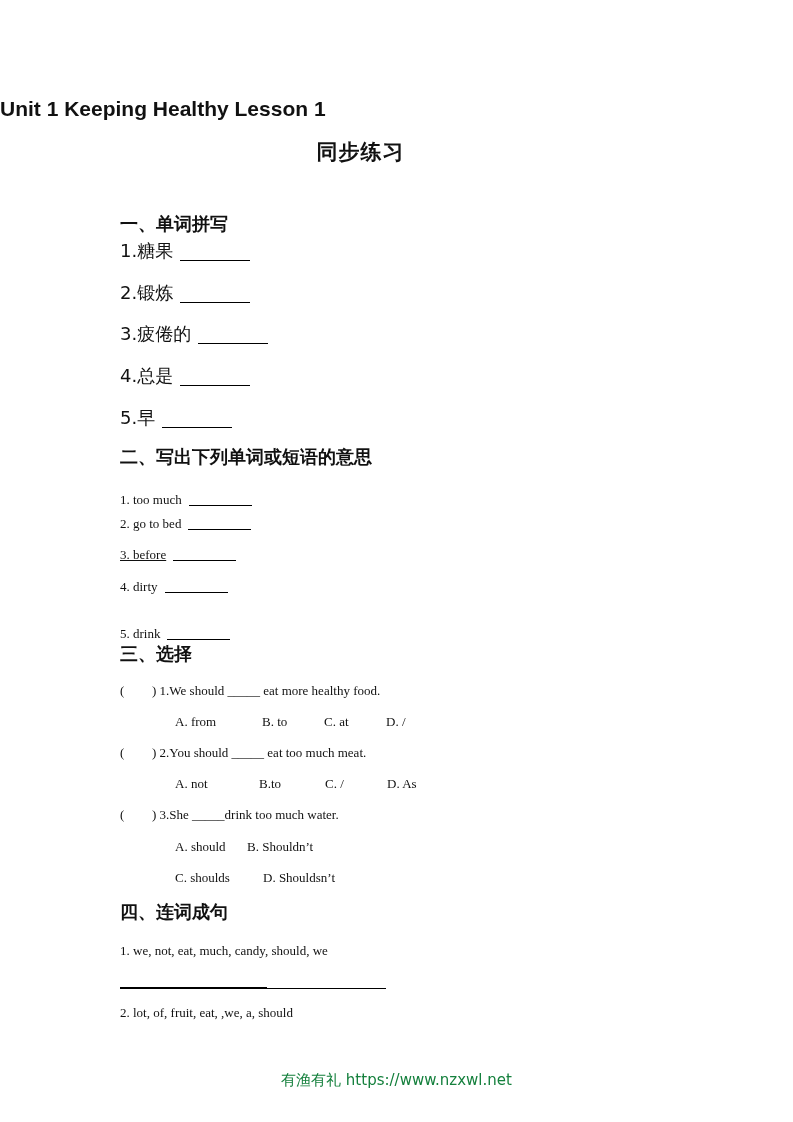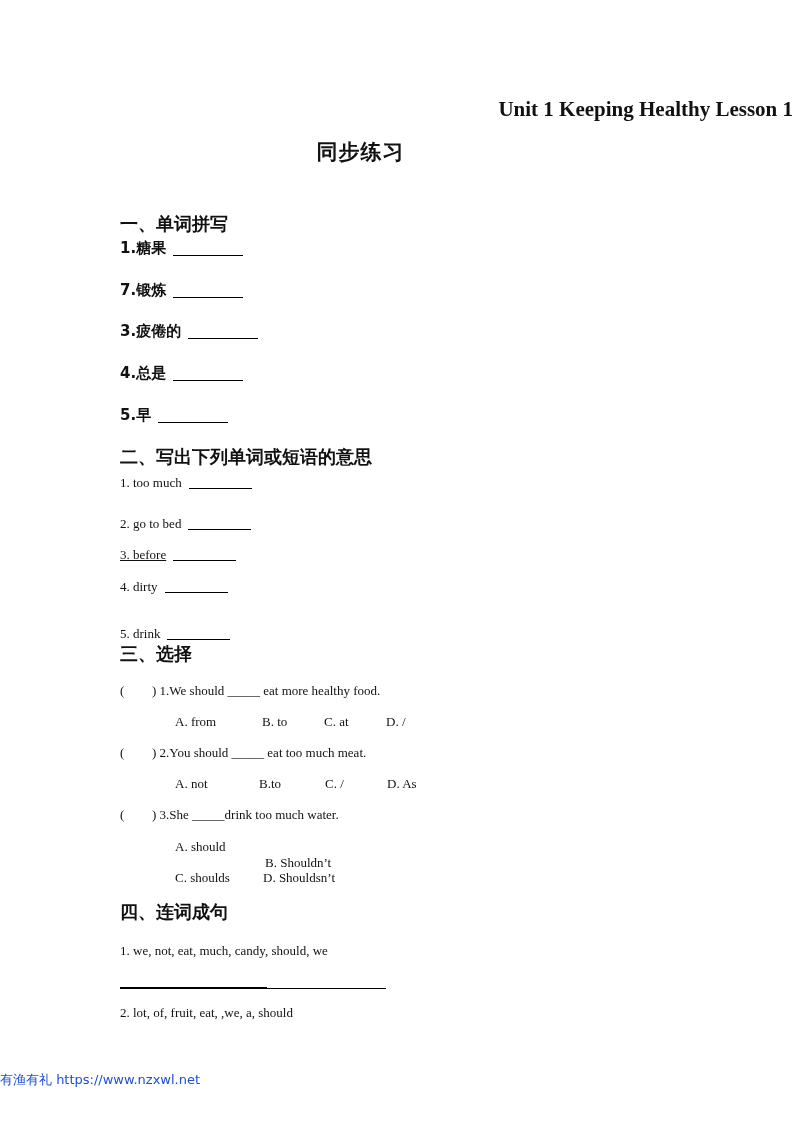--- a/index.html
+++ b/index.html
@@ -1,64 +1,64 @@
 <!DOCTYPE html>
 <html><head>
   <meta charset="utf-8">
   <style>
     html, body { margin: 0; padding: 0; background: #ffffff; }
     body { width: 793px; height: 1122px; position: relative; overflow: hidden;
            font-family: "Liberation Serif", "DejaVu Serif", serif; color: #111; }
     .abs { position: absolute; white-space: nowrap; }
-    .title { left: 0; width: 793px; text-align: right; top: 97px;
-             font-size: 21px; font-weight: bold; font-family: Liberation Serif, serif; }
+    .title { left: 0; width: 793px; text-align: left; top: 97px;
+             font-size: 21px; font-weight: bold; font-family: Liberation Sans, sans-serif; }
     .subtitle { left: 0; width: 721px; text-align: center; top: 138px;
                 font-size: 21px; font-weight: bold; font-family: "DejaVu Sans", sans-serif; letter-spacing: 1px; }
     .section { left: 120px; font-size: 18px; font-weight: bold; font-family: "DejaVu Sans", sans-serif; }
     .item { left: 120px; font-size: 13px; font-family: "Liberation Serif", "DejaVu Sans", serif; display: flex; align-items: flex-end; }
     .item .blank { display: inline-block; border-bottom: 1px solid #000; height: 1px; margin-left: 7px; margin-bottom: 2px; }
-    .cn { font-family: "DejaVu Sans", sans-serif; font-size: 15px; font-weight: bold; }
+    .cn { font-family: "DejaVu Sans", sans-serif; font-size: 18px; }
     .opt { font-size: 13px; font-family: "Liberation Serif", serif; }
     .answer-line { left: 120px; top: 988px; width: 266px; height: 0; border-top: 1px solid #000; }
     .answer-line-thick { left: 120px; top: 987px; width: 147px; height: 0; border-top: 2px solid #000; }
-    .footer { left: 0; width: 793px; top: 1071px; font-size: 13px; color: #1d4ed8;
+    .footer { left: 0; width: 793px; text-align: center; top: 1071px; font-size: 15px; color: #15803d;
               font-family: "DejaVu Sans", sans-serif; }
   </style>
 </head>
 <body>
 
 <div class="abs title">Unit 1 Keeping Healthy Lesson 1</div>
 <div class="abs subtitle">同步练习</div>
 
 <div class="abs section" style="top:195px;margin-top:17px;">一、单词拼写</div>
 
 <div class="abs item" style="top:239px;">
   <span class="cn">1.糖果</span>
   <span class="blank" style="width:70px;"></span>
 </div>
 <div class="abs item" style="top:281px;">
-  <span class="cn">7.锻炼</span>
+  <span class="cn">2.锻炼</span>
   <span class="blank" style="width:70px;"></span>
 </div>
 <div class="abs item" style="top:322px;justify-content:flex-end;">
   <span class="cn">3.疲倦的</span>
   <span class="blank" style="width:70px;"></span>
 </div>
 <div class="abs item" style="top:364px;">
   <span class="cn">4.总是</span>
   <span class="blank" style="width:70px;"></span>
 </div>
 <div class="abs item" style="top:406px;">
   <span class="cn">5.早</span>
   <span class="blank" style="width:70px;"></span>
 </div>
 
 <div class="abs section" style="top:445px;">二、写出下列单词或短语的意思</div>
 
-<div class="abs item" style="top:475px;">
+<div class="abs item" style="top:492px;">
   <span>1. too much</span>
   <span class="blank" style="width:63px;"></span>
 </div>
 <div class="abs item" style="top:516px;">
   <span>2. go to bed</span>
   <span class="blank" style="width:63px;"></span>
 </div>
 <div class="abs item" style="top:547px;text-decoration:underline;">
   <span>3. before</span>
   <span class="blank" style="width:63px;"></span>
@@ -84,21 +84,21 @@
 <span class="abs opt" style="left:120px; top:745px;">(</span>
 <span class="abs opt" style="left:152px; top:745px;">) 2.You should _____ eat too much meat.</span>
 <span class="abs opt" style="left:175px; top:776px;">A. not</span>
 <span class="abs opt" style="left:259px; top:776px;">B.to</span>
 <span class="abs opt" style="left:325px; top:776px;">C. /</span>
 <span class="abs opt" style="left:387px; top:776px;">D. As</span>
 
 <span class="abs opt" style="left:120px; top:807px;">(</span>
 <span class="abs opt" style="left:152px; top:807px;">) 3.She _____drink too much water.</span>
 <span class="abs opt" style="left:175px; top:839px;">A. should</span>
-<span class="abs opt" style="left:265px; top:839px;margin-top:16px;">B. Shouldn’t</span>
+<span class="abs opt" style="left:247px; top:839px;">B. Shouldn’t</span>
 <span class="abs opt" style="left:175px; top:870px;">C. shoulds</span>
 <span class="abs opt" style="left:263px; top:870px;">D. Shouldsn’t</span>
 
 <div class="abs section" style="top:900px;">四、连词成句</div>
 
 <span class="abs opt" style="left:120px; top:943px;">1. we, not, eat, much, candy, should, we</span>
 <div class="abs answer-line"></div>
 <div class="abs answer-line-thick"></div>
 <span class="abs opt" style="left:120px; top:1005px;">2. lot, of, fruit, eat, ,we, a, should</span>
 

